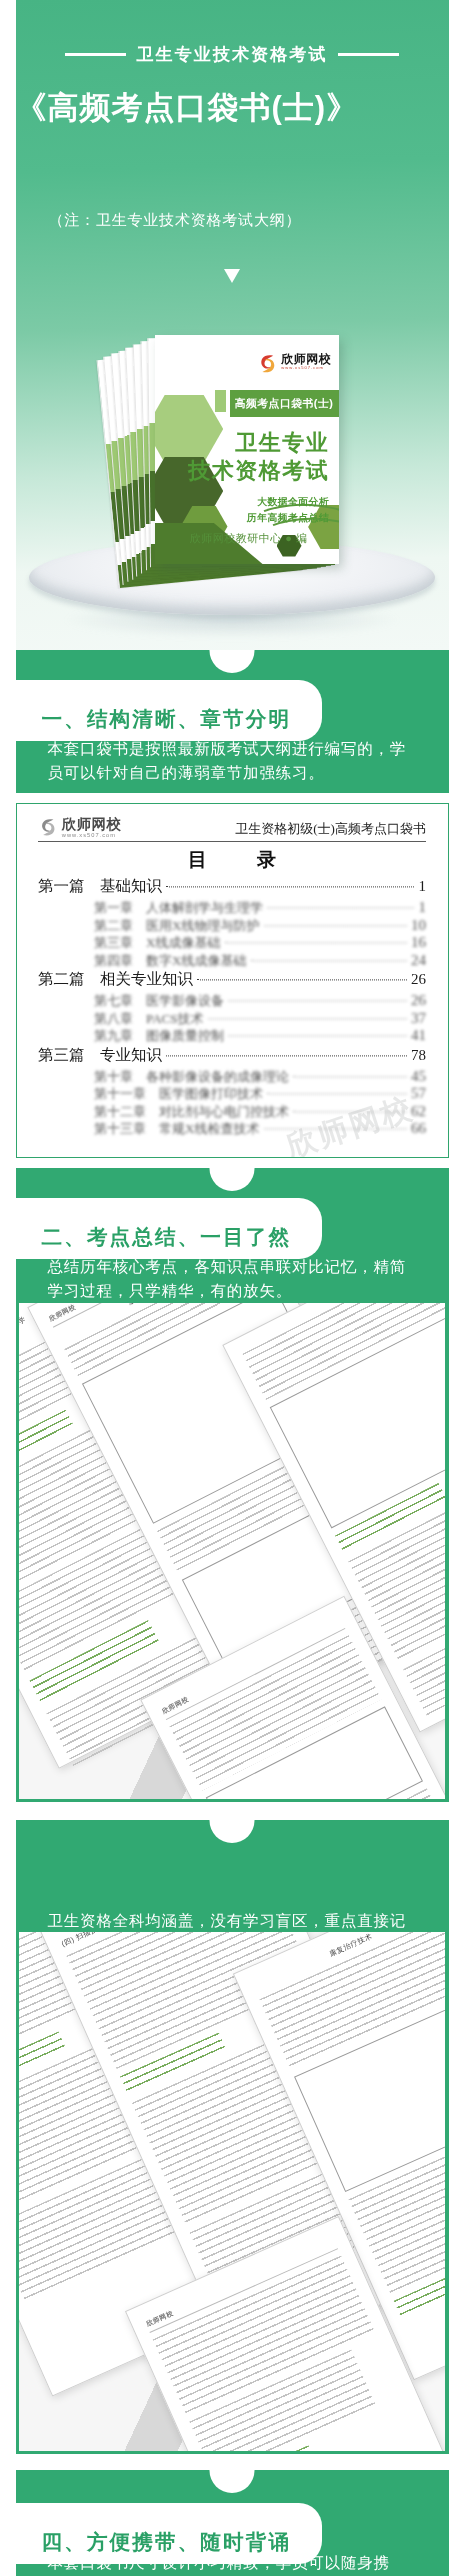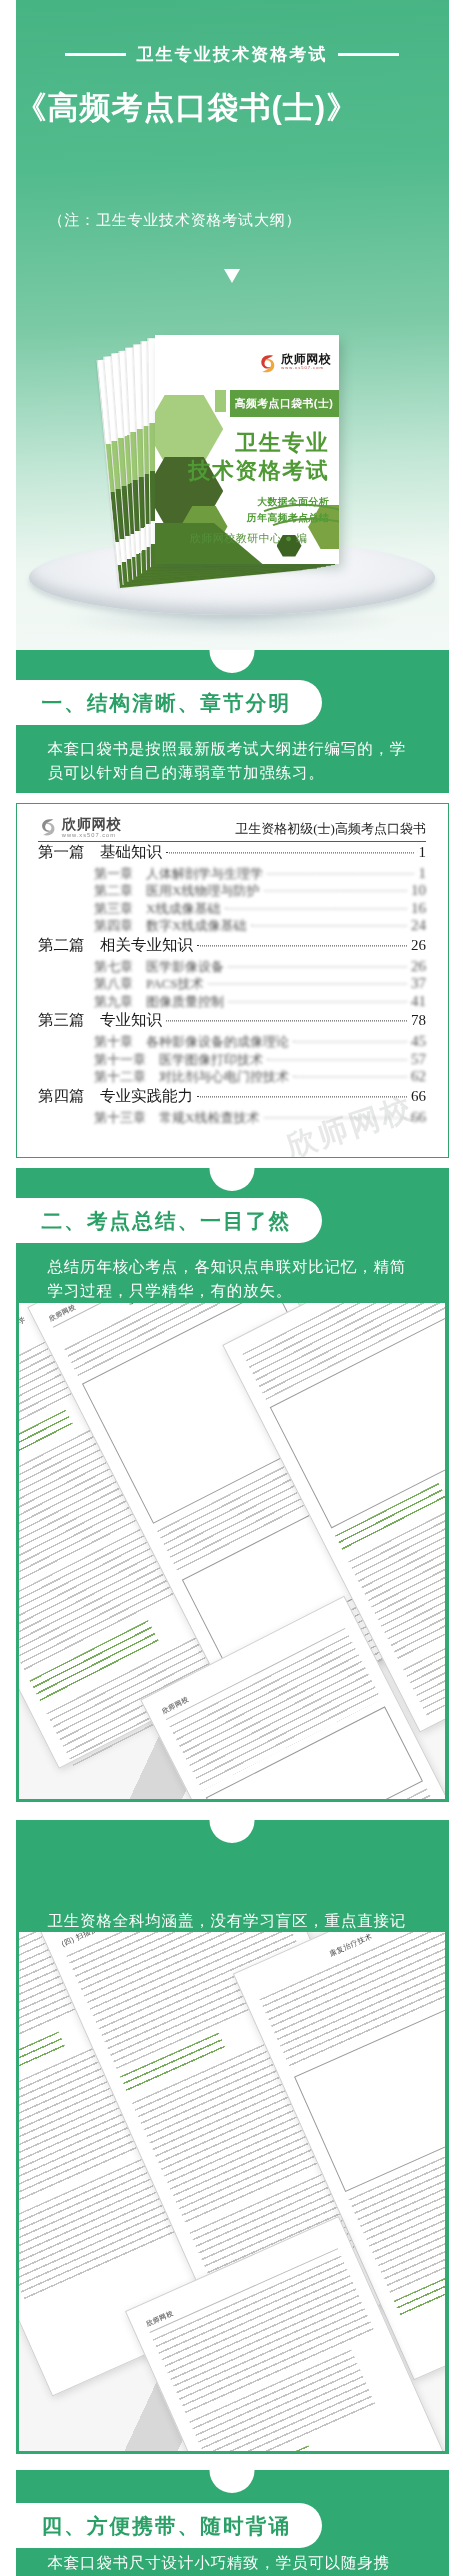--- a/index.html
+++ b/index.html
@@ -58,21 +58,21 @@
 
   
   .sec{position:absolute;left:15.5px;width:433px;background:#31a972;}
   .sec1{top:650px;height:143px;}
   .sec2{top:1168px;height:634px;}
   .sec3{top:1820px;height:634px;}
   .sec4{top:2470px;height:130px;}
   .notch{position:absolute;top:0;left:50%;transform:translateX(-50%);width:45px;height:23px;background:#ffffff;
     border-radius:0 0 23px 23px;}
   .pill{position:absolute;left:0;height:45px;background:#ffffff;border-radius:0 23px 23px 0;
-    display:inline-flex;align-items:center;padding:0 31px 0 26px;font-size:20.6px;font-weight:800;color:#2aa066;letter-spacing:2.1px;}
+    display:inline-flex;align-items:center;padding:16px 31px 0 26px;font-size:20.6px;font-weight:800;color:#2aa066;letter-spacing:2.1px;}
   .sec1 .pill{top:30px;} .sec2 .pill{top:30px;} .sec3 .pill{top:34px;} .sec4 .pill{top:33px;}
   .sec-desc{position:absolute;left:32px;right:30px;color:#ffffff;font-size:15.5px;line-height:24px;letter-spacing:0.8px;font-weight:500;}
   .sec1 .sec-desc{top:87px;} .sec2 .sec-desc{top:87px;} .sec3 .sec-desc{top:89px;} .sec4 .sec-desc{top:81px;}
 
   
   .serif{font-family:"Liberation Serif","DejaVu Serif",serif;}
   .toc-card{position:absolute;left:15.5px;top:803px;width:433px;height:355px;background:#ffffff;
     border:1px solid #2fa56d;box-sizing:border-box;padding:6.2px 21.6px 0 21.6px;overflow:hidden;}
   .card-head{display:flex;align-items:flex-end;justify-content:space-between;height:28px;}
   .card-brand{display:flex;align-items:center;gap:3.1px;}
@@ -182,20 +182,21 @@
           <path d="M10 35 C27 39 35 28 31 18 C28 11 19 9 14 14 C21 12 27 16 26 22 C25 29 17 31 10 35Z" fill="#b3b3b3"></path>
         </svg>
         <span class="brandtxt" style="display:flex;flex-direction:column;">
           <span class="bname">欣师网校</span>
           <span class="burl">www.xs507.com</span>
         </span>
       </div>
       <div class="card-head-right serif">卫生资格初级(士)高频考点口袋书</div>
     </div>
     <div class="card-hr"></div>
+    <div class="toc-title serif">目　录</div>
 
     <div class="toc-row main serif">
       <span>第一篇　基础知识</span>
       <span class="leader"></span>
       <span class="pg">1</span>
     </div>
     <div class="toc-row chap serif">
       <span>第一章　人体解剖学与生理学</span>
       <span class="leader"></span>
       <span class="pg">1</span>
@@ -251,25 +252,20 @@
       <span>第十一章　医学图像打印技术</span>
       <span class="leader"></span>
       <span class="pg">57</span>
     </div>
     <div class="toc-row chap serif">
       <span>第十二章　对比剂与心电门控技术</span>
       <span class="leader"></span>
       <span class="pg">62</span>
     </div>
 
-    <div class="toc-row main serif">
-      <span>第四篇　专业实践能力</span>
-      <span class="leader"></span>
-      <span class="pg">66</span>
-    </div>
     <div class="toc-row chap serif">
       <span>第十三章　常规X线检查技术</span>
       <span class="leader"></span>
       <span class="pg">66</span>
     </div>
 
     <div class="card-wm">欣师网校</div>
   </div>
 
   <div class="sec sec2">

